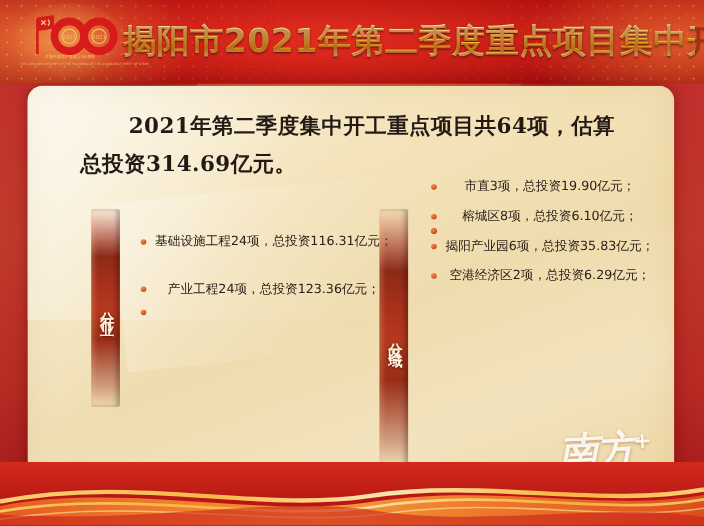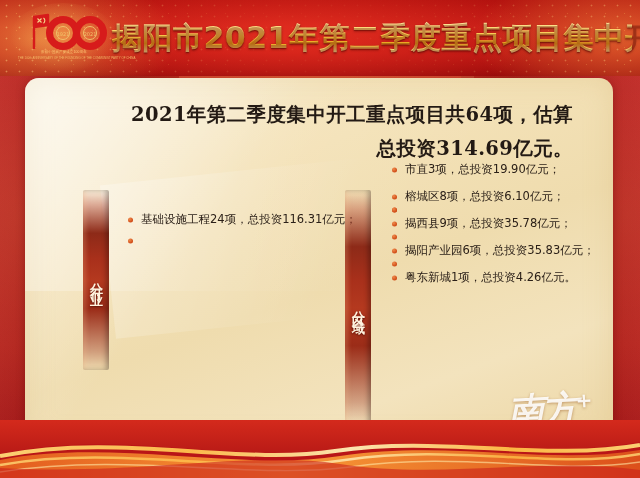--- a/index.html
+++ b/index.html
@@ -74,21 +74,21 @@
   }
   .card .sheen{position:absolute;left:0;top:0;right:0;height:58%;border-radius:14px 14px 0 0;
     background:linear-gradient(120deg,rgba(255,255,255,.45),rgba(255,255,255,.05) 45%,rgba(255,255,255,0) 70%);}
   .card .sheen2{position:absolute;left:14%;top:24%;width:62%;height:42%;
     background:linear-gradient(115deg,rgba(255,255,255,.28),rgba(255,255,255,0) 62%);transform:rotate(-6deg);}
 
   .headline{
     position:absolute;left:48px;top:20px;width:500px;
     font-family:"DejaVu Serif","Liberation Serif",serif;
     font-size:19.5px;font-weight:bold;line-height:34px;color:#231a14;
-    letter-spacing:.4px;text-indent:44px;text-align:right;
+    letter-spacing:.4px;text-indent:44px;
   }
 
   
   .col{position:absolute;}
   .col-left{left:50px;top:112px;width:285px;}
   .col-right{left:320px;top:78px;width:280px;}
 
   .ribbon{
     position:absolute;width:26px;border-radius:2px;
     background:linear-gradient(180deg,
@@ -104,21 +104,21 @@
     text-shadow:0 1px 2px rgba(70,10,0,.75);
     font-family:"DejaVu Sans","Liberation Sans",sans-serif;
   }
   .rib-left{left:8px;top:0;height:180px;}
   .rib-right{left:0px;top:34px;height:236px;}
 
   .list{list-style:none;margin:0;padding:0;}
   .list li{
     position:relative;padding-left:14px;
     font-family:"DejaVu Sans","Liberation Sans",sans-serif;
-    font-size:11.5px;color:#2b2018;white-space:nowrap;
+    font-size:11.5px;color:#2b2018;white-space:nowrap;text-align:center;
   }
   .list li .dot{
     position:absolute;left:1px;top:50%;transform:translateY(-50%);
     width:5px;height:5px;border-radius:50%;
     background:radial-gradient(circle at 35% 30%,#f08a4b,#cf4a16 70%);
   }
   .list-left{position:absolute;left:52px;top:8px;}
   .list-left li{line-height:43px;}
   .list-right{position:absolute;left:46px;top:0;}
   .list-right li{line-height:27px;}
@@ -182,20 +182,24 @@
       <div class="ribbon rib-left">
         <span>分行业</span>
       </div>
       <ul class="list list-left">
         <li>
           <span class="dot"></span>
           <span>基础设施工程24项，总投资116.31亿元；</span>
         </li>
         <li>
           <span class="dot"></span>
+          <span>产业工程24项，总投资123.36亿元；</span>
+        </li>
+        <li>
+          <span class="dot"></span>
         </li>
       </ul>
     </div>
 
     <div class="col col-right">
       <div class="ribbon rib-right">
         <span>分区域</span>
       </div>
       <ul class="list list-right">
         <li>
@@ -207,35 +211,31 @@
           <span>榕城区8项，总投资6.10亿元；</span>
         </li>
         <li>
           <span class="dot"></span>
         </li>
         <li>
           <span class="dot"></span>
         </li>
         <li>
           <span class="dot"></span>
-          <span>揭西县9项，总投资35.78亿元；</span>
         </li>
         <li>
           <span class="dot"></span>
         </li>
         <li>
           <span class="dot"></span>
           <span>揭阳产业园6项，总投资35.83亿元；</span>
         </li>
         <li>
           <span class="dot"></span>
-        </li>
-        <li>
-          <span class="dot"></span>
-          <span>粤东新城1项，总投资4.26亿元。</span>
+          <span>空港经济区2项，总投资6.29亿元；</span>
         </li>
       </ul>
     </div>
 
     <div class="watermark">
       <span>南方</span><sup>+</sup>
     </div>
   </div>
 
   <div class="bottom">

